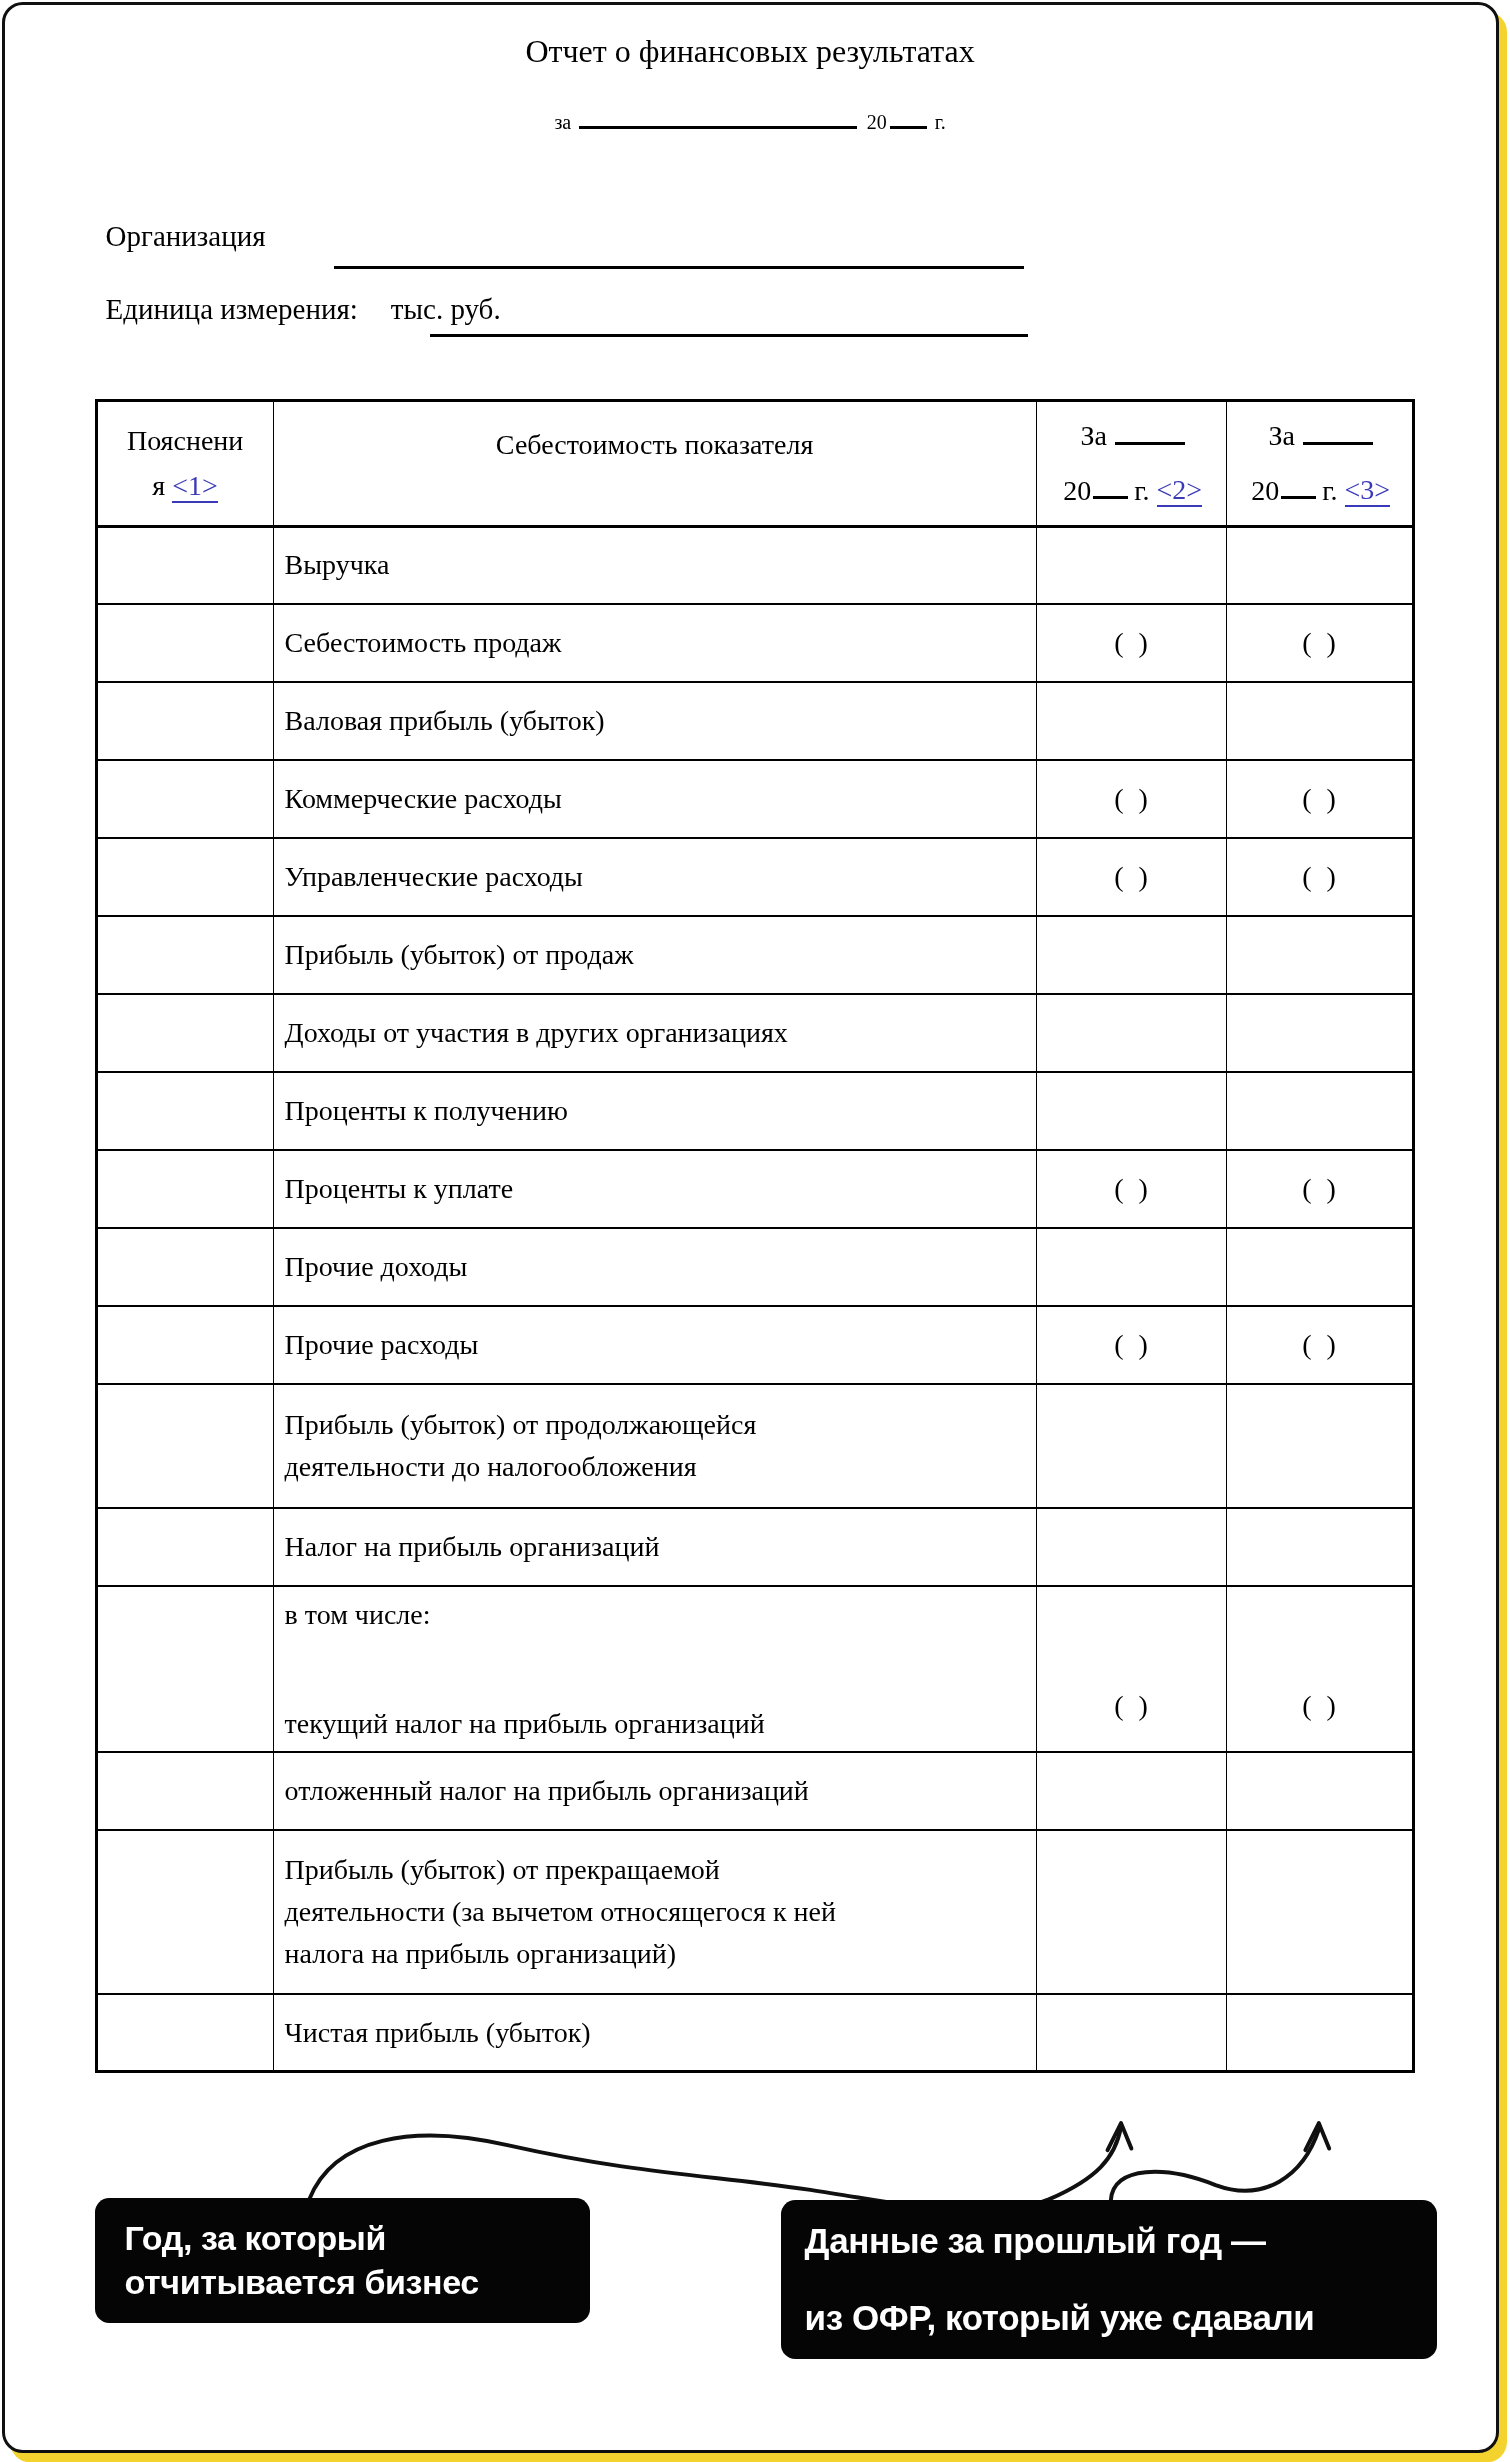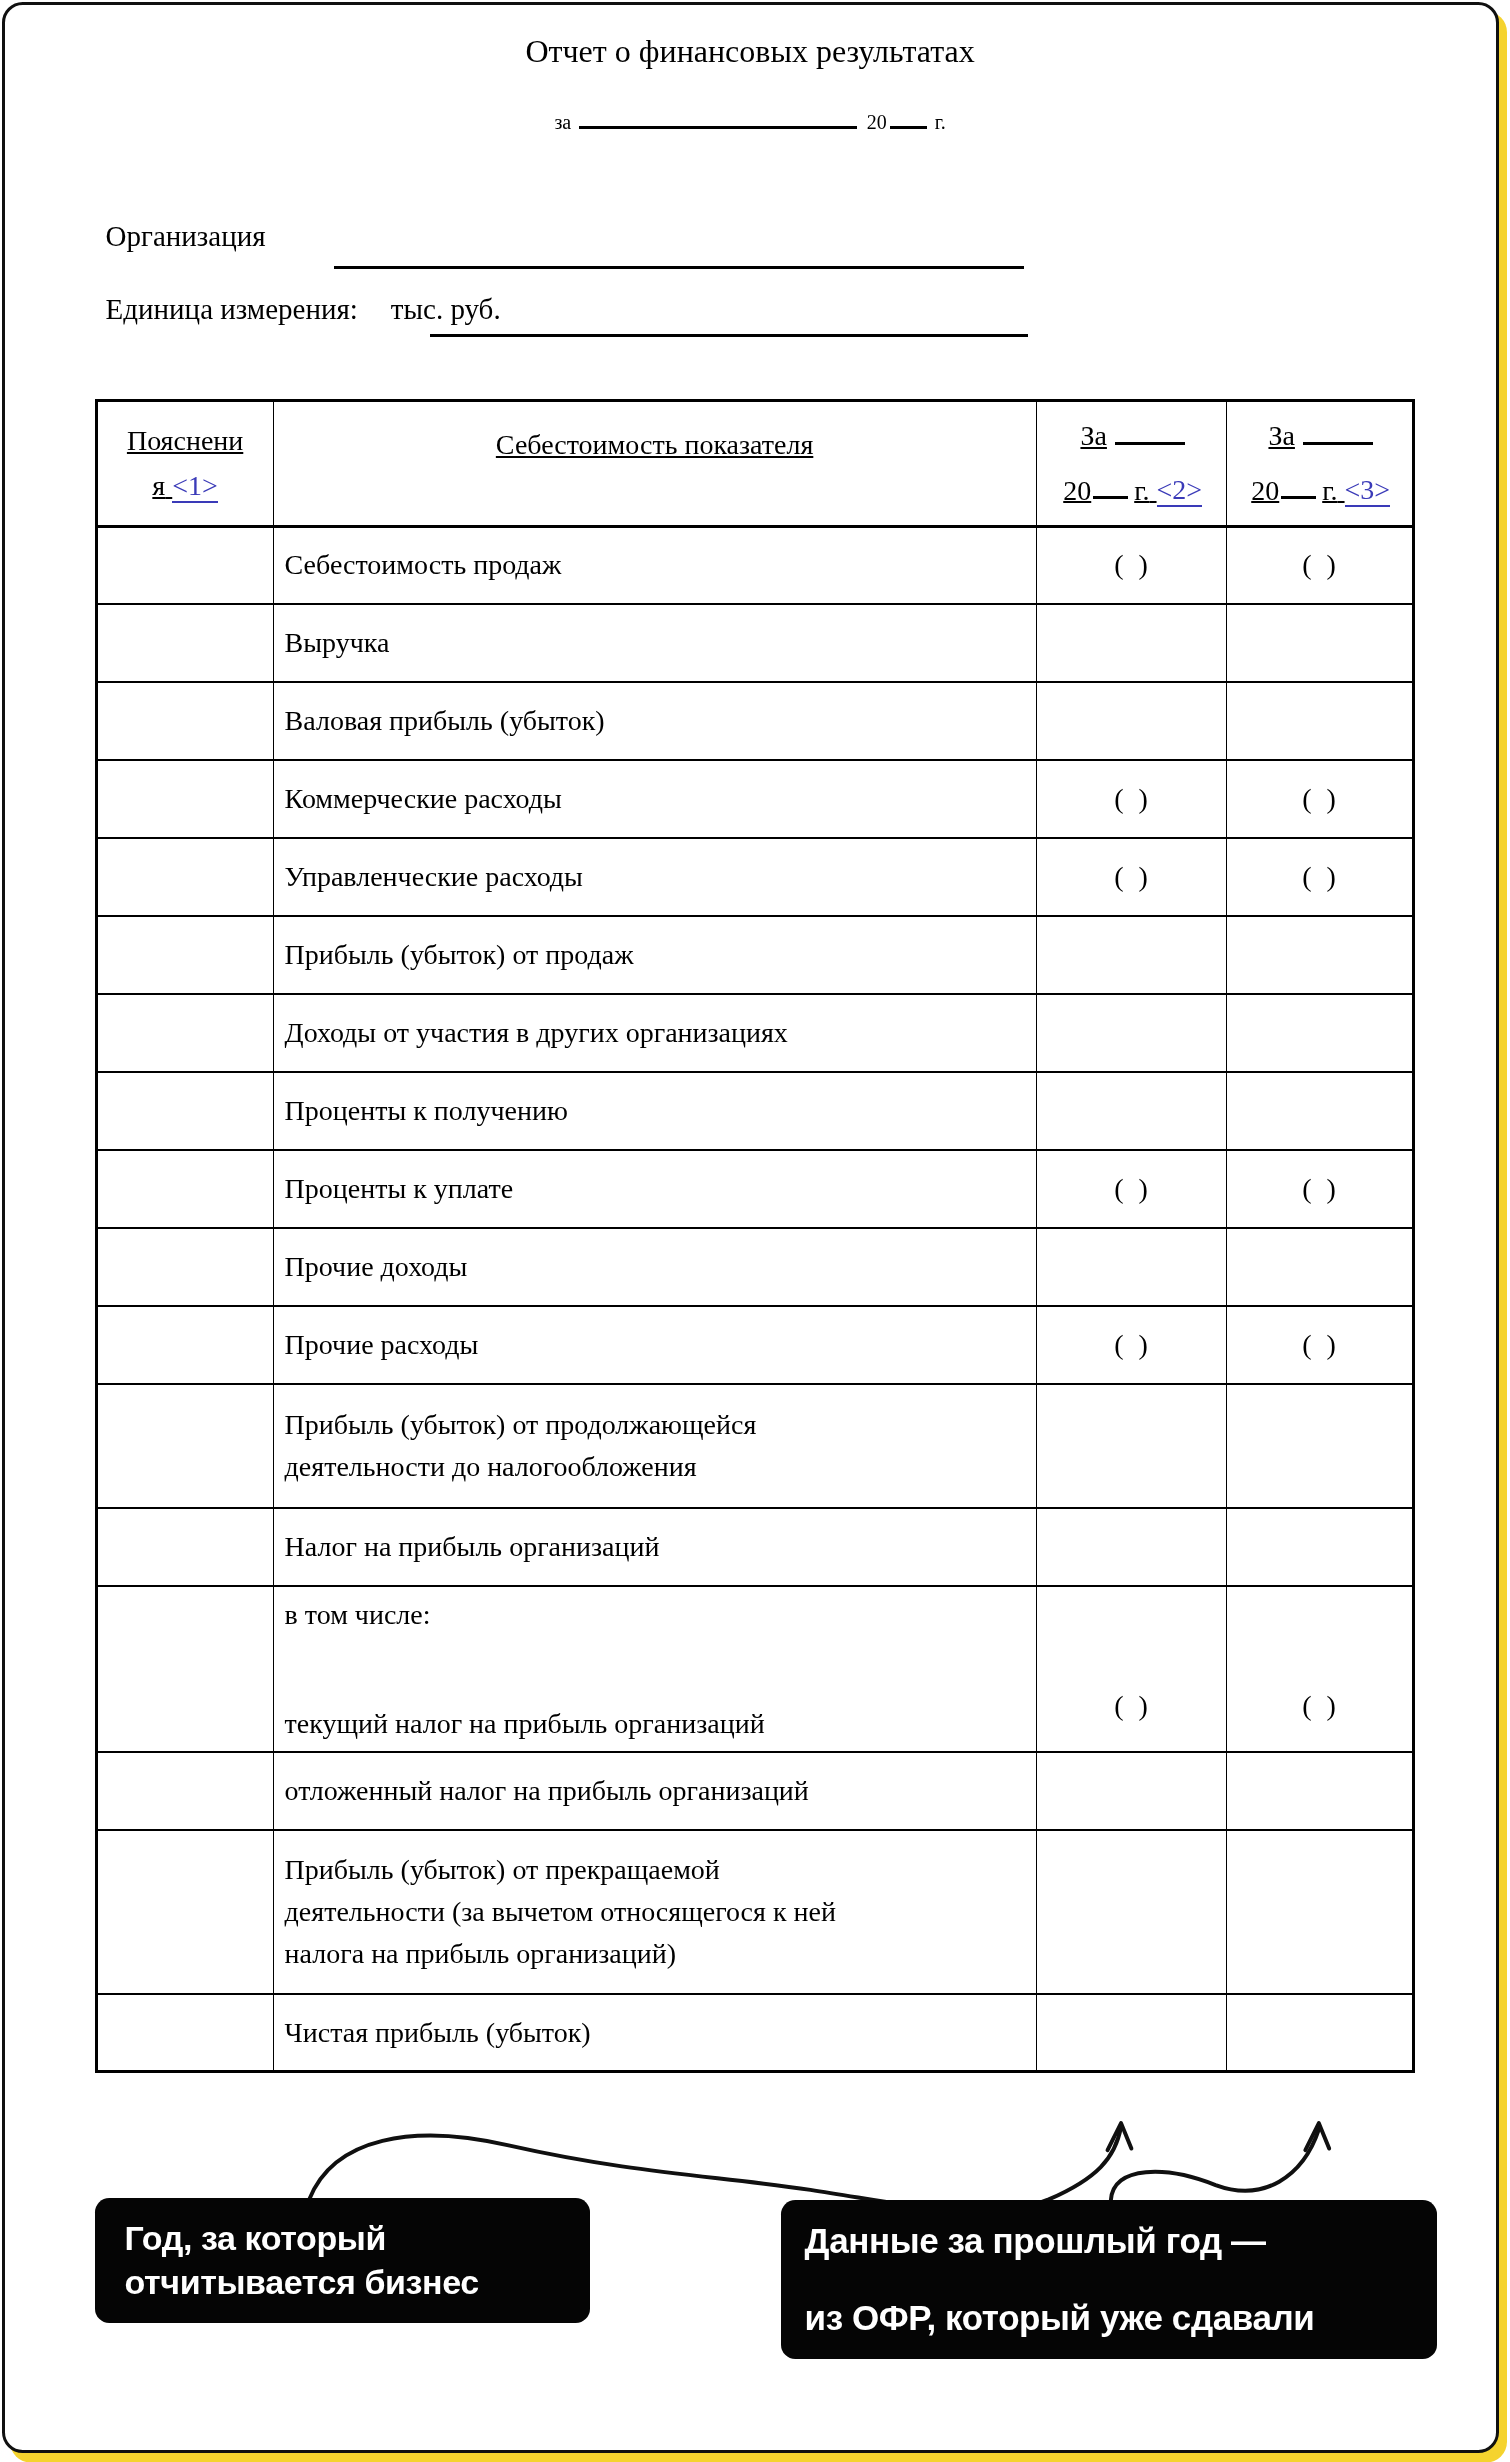--- a/index.html
+++ b/index.html
@@ -36,21 +36,21 @@
   }
   table.report col.c1{width:177px;}
   table.report col.c2{width:763px;}
   table.report col.c3{width:190px;}
   table.report col.c4{width:187px;}
   table.report{border:3.2px solid #000;}
   table.report th,table.report td{
     border-left:1.6px solid #000;border-right:1.6px solid #000;
     border-top:2.4px solid #000;border-bottom:2.4px solid #000;
   }
-  table.report thead th{border-bottom:3.2px solid #000;font-weight:400;vertical-align:top;text-decoration:underline;}
+  table.report thead th{border-bottom:3.2px solid #000;font-weight:400;vertical-align:top;}
   tr.hrow{height:126px;}
   th.hc1{text-align:center;padding-top:17.5px;line-height:1.6;}
   th.hc2{text-align:center;padding-top:27px;}
   .hdr-col{display:flex;flex-direction:column;justify-content:space-between;height:92px;padding:12.7px 4.8px 4.8px 8px;}
   .hdr-l1,.hdr-l2{white-space:nowrap;text-align:center;}
   .flink{color:#3A3AB8;display:inline-block;border-bottom:2.4px solid #3A3AB8;line-height:1.05;padding-bottom:0.8px;cursor:pointer;}
 
   tr.h100{height:78px;}
   tr.h150{height:124px;}
   tr.h200{height:164px;}
@@ -113,32 +113,32 @@
             <div class="hdr-l1"><span>За</span><span class="blank w88"></span></div>
             <div class="hdr-l2"><span>20</span><span class="blank w44"></span><span>г.</span> <a class="flink">&lt;3&gt;</a></div>
           </div>
         </th>
       </tr>
     </thead>
     <tbody>
         <tr class="h100">
           <td class="exp-cell"></td>
           <td class="label-cell">
+            <div>Выручка</div>
+          </td>
+          <td class="value-cell"></td>
+          <td class="value-cell"></td>
+        </tr>
+        <tr class="h100">
+          <td class="exp-cell"></td>
+          <td class="label-cell">
             <div>Себестоимость продаж</div>
           </td>
           <td class="value-cell">( )</td>
           <td class="value-cell">( )</td>
-        </tr>
-        <tr class="h100">
-          <td class="exp-cell"></td>
-          <td class="label-cell">
-            <div>Выручка</div>
-          </td>
-          <td class="value-cell"></td>
-          <td class="value-cell"></td>
         </tr>
         <tr class="h100">
           <td class="exp-cell"></td>
           <td class="label-cell">
             <div>Валовая прибыль (убыток)</div>
           </td>
           <td class="value-cell"></td>
           <td class="value-cell"></td>
         </tr>
         <tr class="h100">

